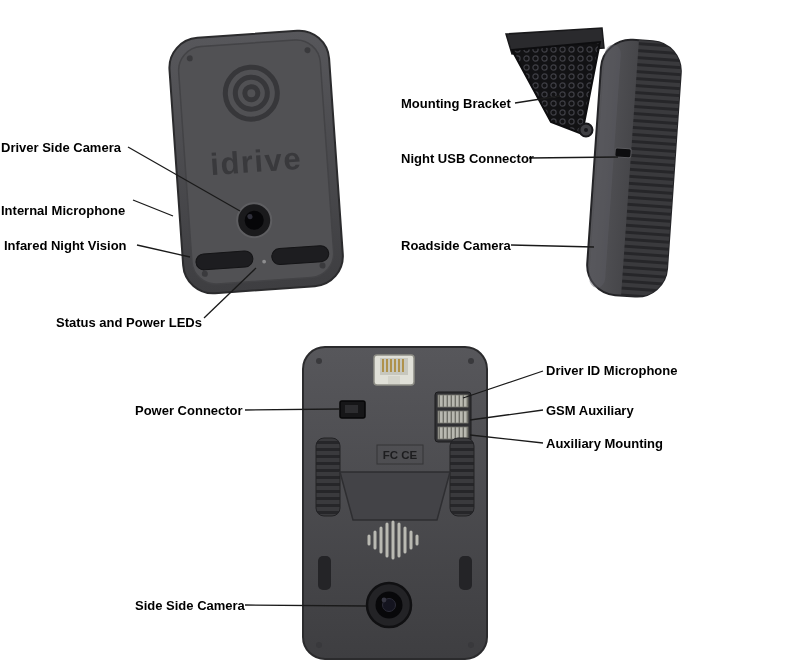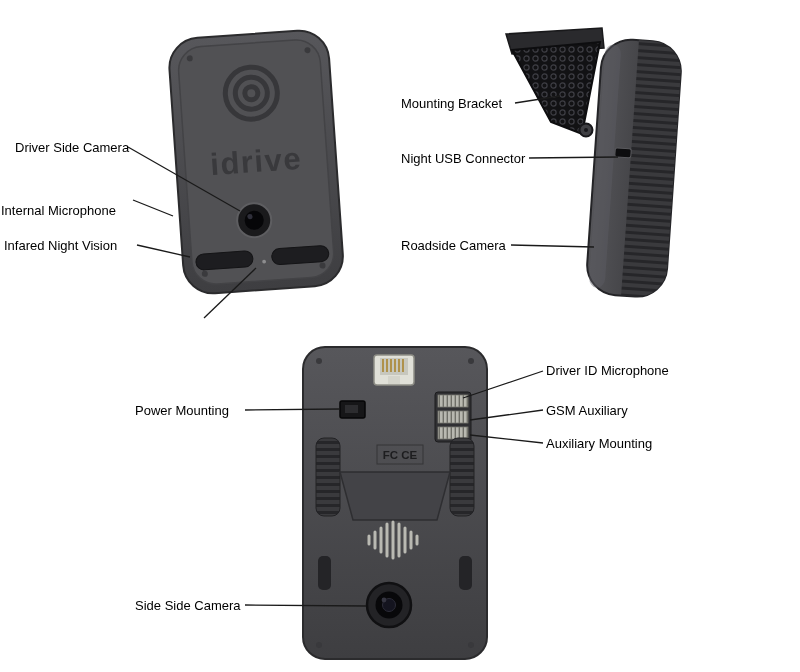--- a/index.html
+++ b/index.html
@@ -1,19 +1,19 @@
 <!DOCTYPE html>
 <html><head>
 <meta charset="utf-8">
 <style>
   html,body{margin:0;padding:0;background:#fff;}
   #page{position:relative;width:800px;height:672px;background:#fff;overflow:hidden;
         font-family:"Liberation Sans",sans-serif;}
   #diagram-svg{position:absolute;left:0;top:0;}
-  .label{position:absolute;font-weight:normal;font-size:13px;color:#000;white-space:nowrap;line-height:15px;}
+  .label{position:absolute;font-weight:bold;font-size:13px;color:#000;white-space:nowrap;line-height:15px;}
 </style>
 </head>
 <body>
 
 <div id="page">
 
   <svg id="diagram-svg" width="800" height="672" viewBox="0 0 800 672">
     <defs>
       <linearGradient id="bodyGrad" x1="0" y1="0" x2="0" y2="1">
         <stop offset="0" stop-color="#57575b"></stop>
@@ -154,27 +154,28 @@
       <line x1="529" y1="158" x2="618" y2="157"></line>
       <line x1="511" y1="245" x2="594" y2="247"></line>
       <line x1="245" y1="410" x2="340" y2="409"></line>
       <line x1="543" y1="371" x2="463" y2="398"></line>
       <line x1="543" y1="410" x2="470" y2="420"></line>
       <line x1="543" y1="443" x2="470" y2="435"></line>
       <line x1="245" y1="605" x2="366" y2="606"></line>
     </g>
   </svg>
 
-  <div class="label" style="left:15px;top:140px">Driver Side Camera</div>
+  <div class="label" style="left:1px;top:140px">Driver Side Camera</div>
   <div class="label" style="left:1px;top:203px">Internal Microphone</div>
   <div class="label" style="left:4px;top:238px">Infared Night Vision</div>
+  <div class="label" style="left:56px;top:315px">Status and Power LEDs</div>
 
   <div class="label" style="left:401px;top:96px">Mounting Bracket</div>
   <div class="label" style="left:401px;top:151px">Night USB Connector</div>
   <div class="label" style="left:401px;top:238px">Roadside Camera</div>
 
-  <div class="label" style="left:135px;top:403px">Power Mounting</div>
+  <div class="label" style="left:135px;top:403px">Power Connector</div>
   <div class="label" style="left:546px;top:363px">Driver ID Microphone</div>
   <div class="label" style="left:546px;top:403px">GSM Auxiliary</div>
   <div class="label" style="left:546px;top:436px">Auxiliary Mounting</div>
   <div class="label" style="left:135px;top:598px">Side Side Camera</div>
 
 </div>
 
 </body></html>

